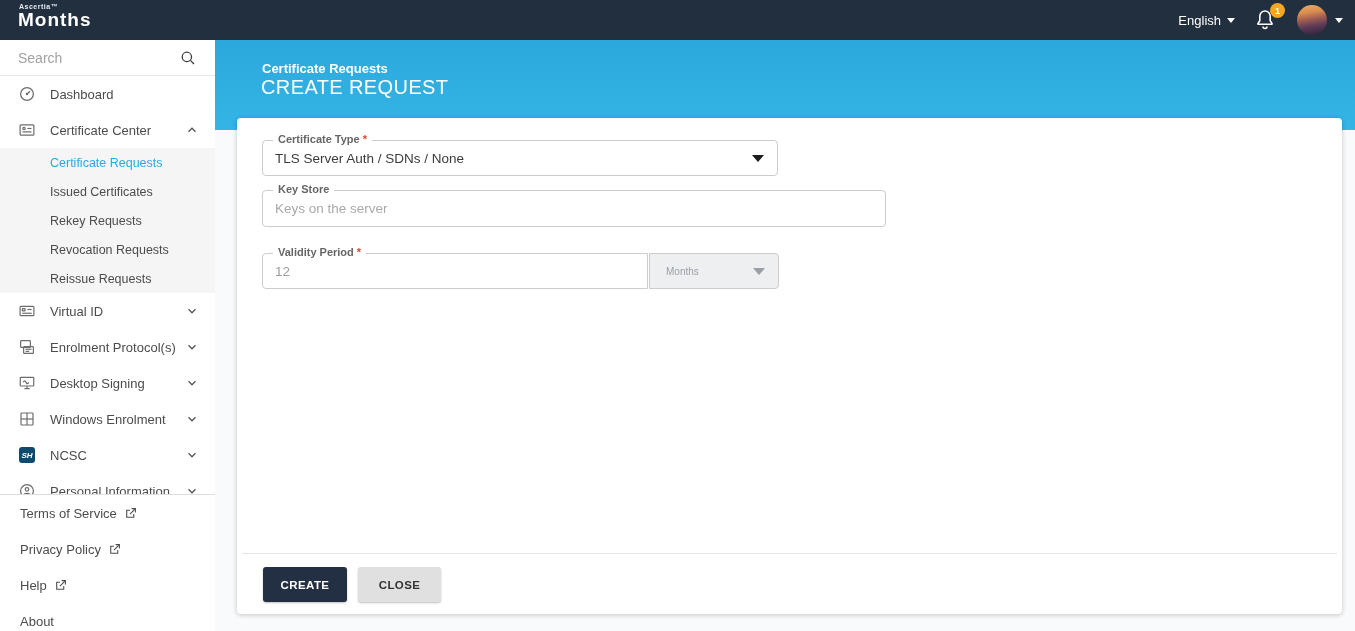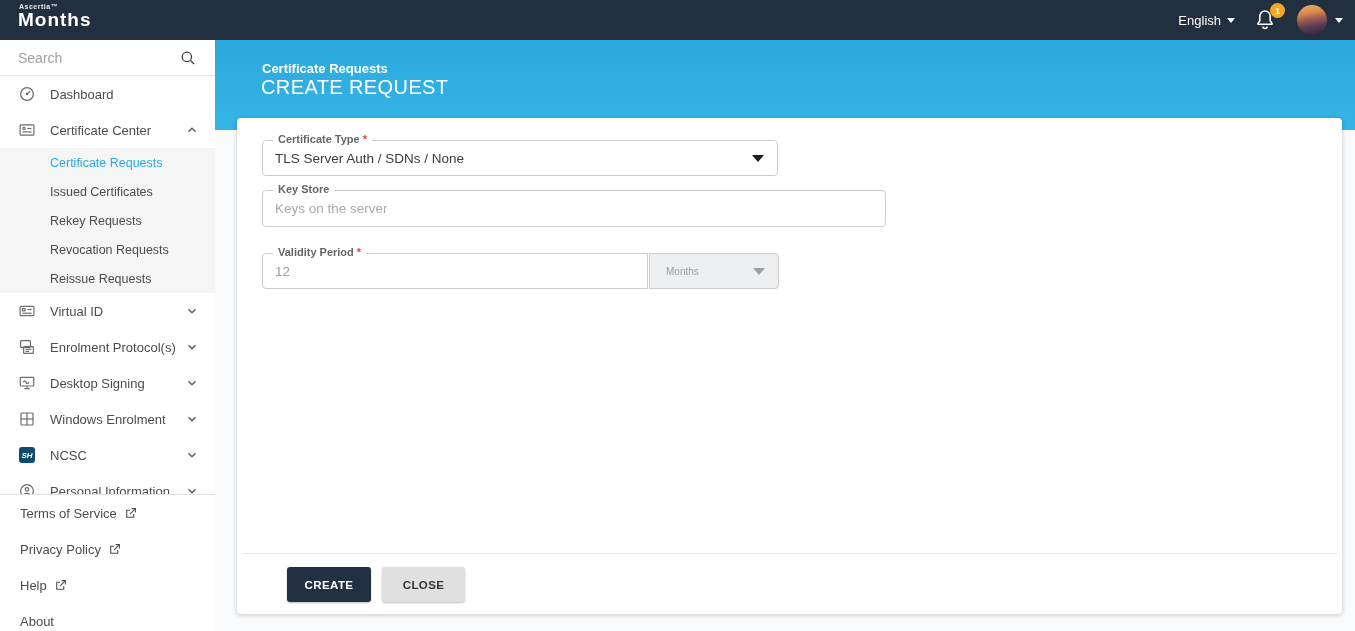--- a/index.html
+++ b/index.html
@@ -54,21 +54,21 @@
   .minput::placeholder { color:#a9a9a9; }
   .minput.disabled { color:#9e9e9e; }
   .unit-select { position:absolute; left:386px; top:-1px; width:130px; height:36px; background:#edeff1; border:1px solid #ccc; border-radius:0 4px 4px 0; cursor:default; }
   .unit-value { position:absolute; left:16px; top:0; height:100%; display:flex; align-items:center; font-size:10px; color:#9aa0a6; }
 
   .field-cert { left:25px; top:22px; width:516px; height:36px; cursor:pointer; }
   .field-key  { left:25px; top:72px; width:624px; height:37px; }
   .field-val  { left:25px; top:135px; width:386px; height:36px; border-radius:4px 0 0 4px; }
 
   .card-divider { position:absolute; left:5px; right:5px; top:435px; height:1px; background:#e4e4e4; }
-  .btn { position:absolute; top:449px; height:35px; border:none; border-radius:3px; font-size:11.5px; font-weight:bold; letter-spacing:.4px; cursor:pointer; font-family:"Liberation Sans",sans-serif; box-shadow:0 1px 2px rgba(0,0,0,.25);margin-left:24px; }
+  .btn { position:absolute; top:449px; height:35px; border:none; border-radius:3px; font-size:11.5px; font-weight:bold; letter-spacing:.4px; cursor:pointer; font-family:"Liberation Sans",sans-serif; box-shadow:0 1px 2px rgba(0,0,0,.25); }
   .btn-create { left:26px; width:84px; background:#232f43; color:#fff; }
   .btn-close { left:121px; width:83px; background:#e0e0e0; color:#333; }
 
   svg { display:block; }
 </style>
 </head>
 <body>
 
 <header class="topbar">
   <div class="brand">

